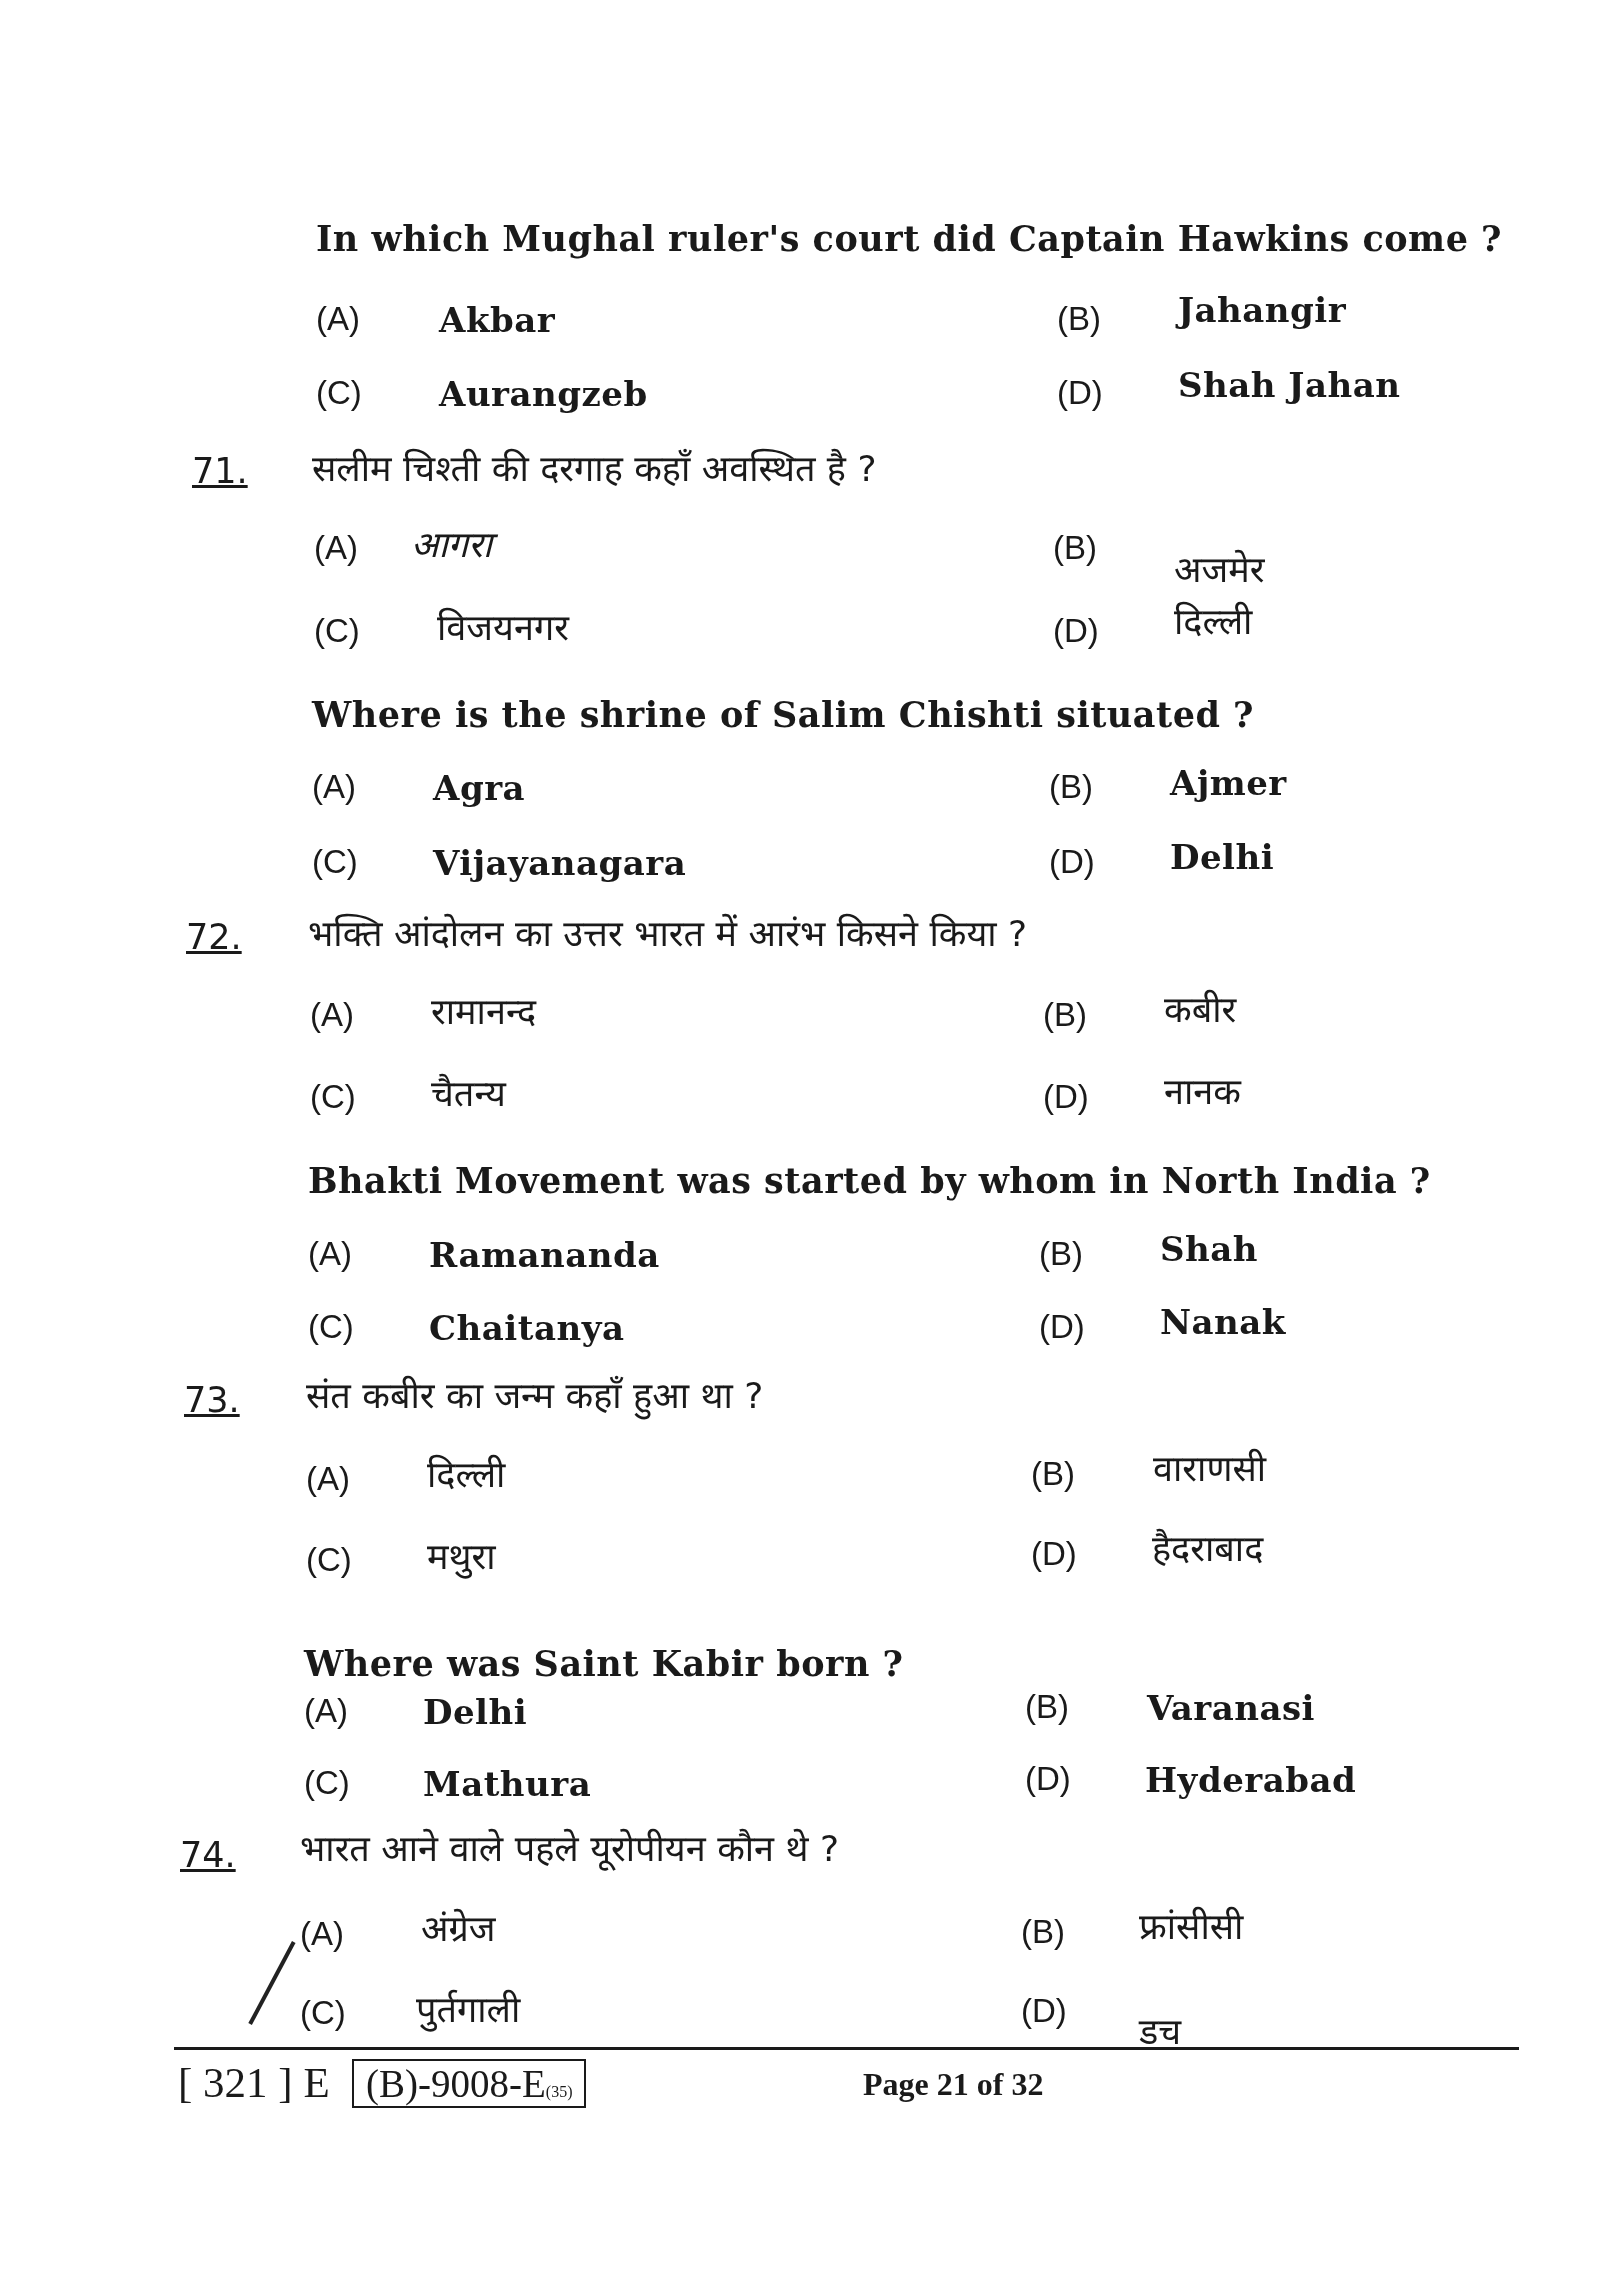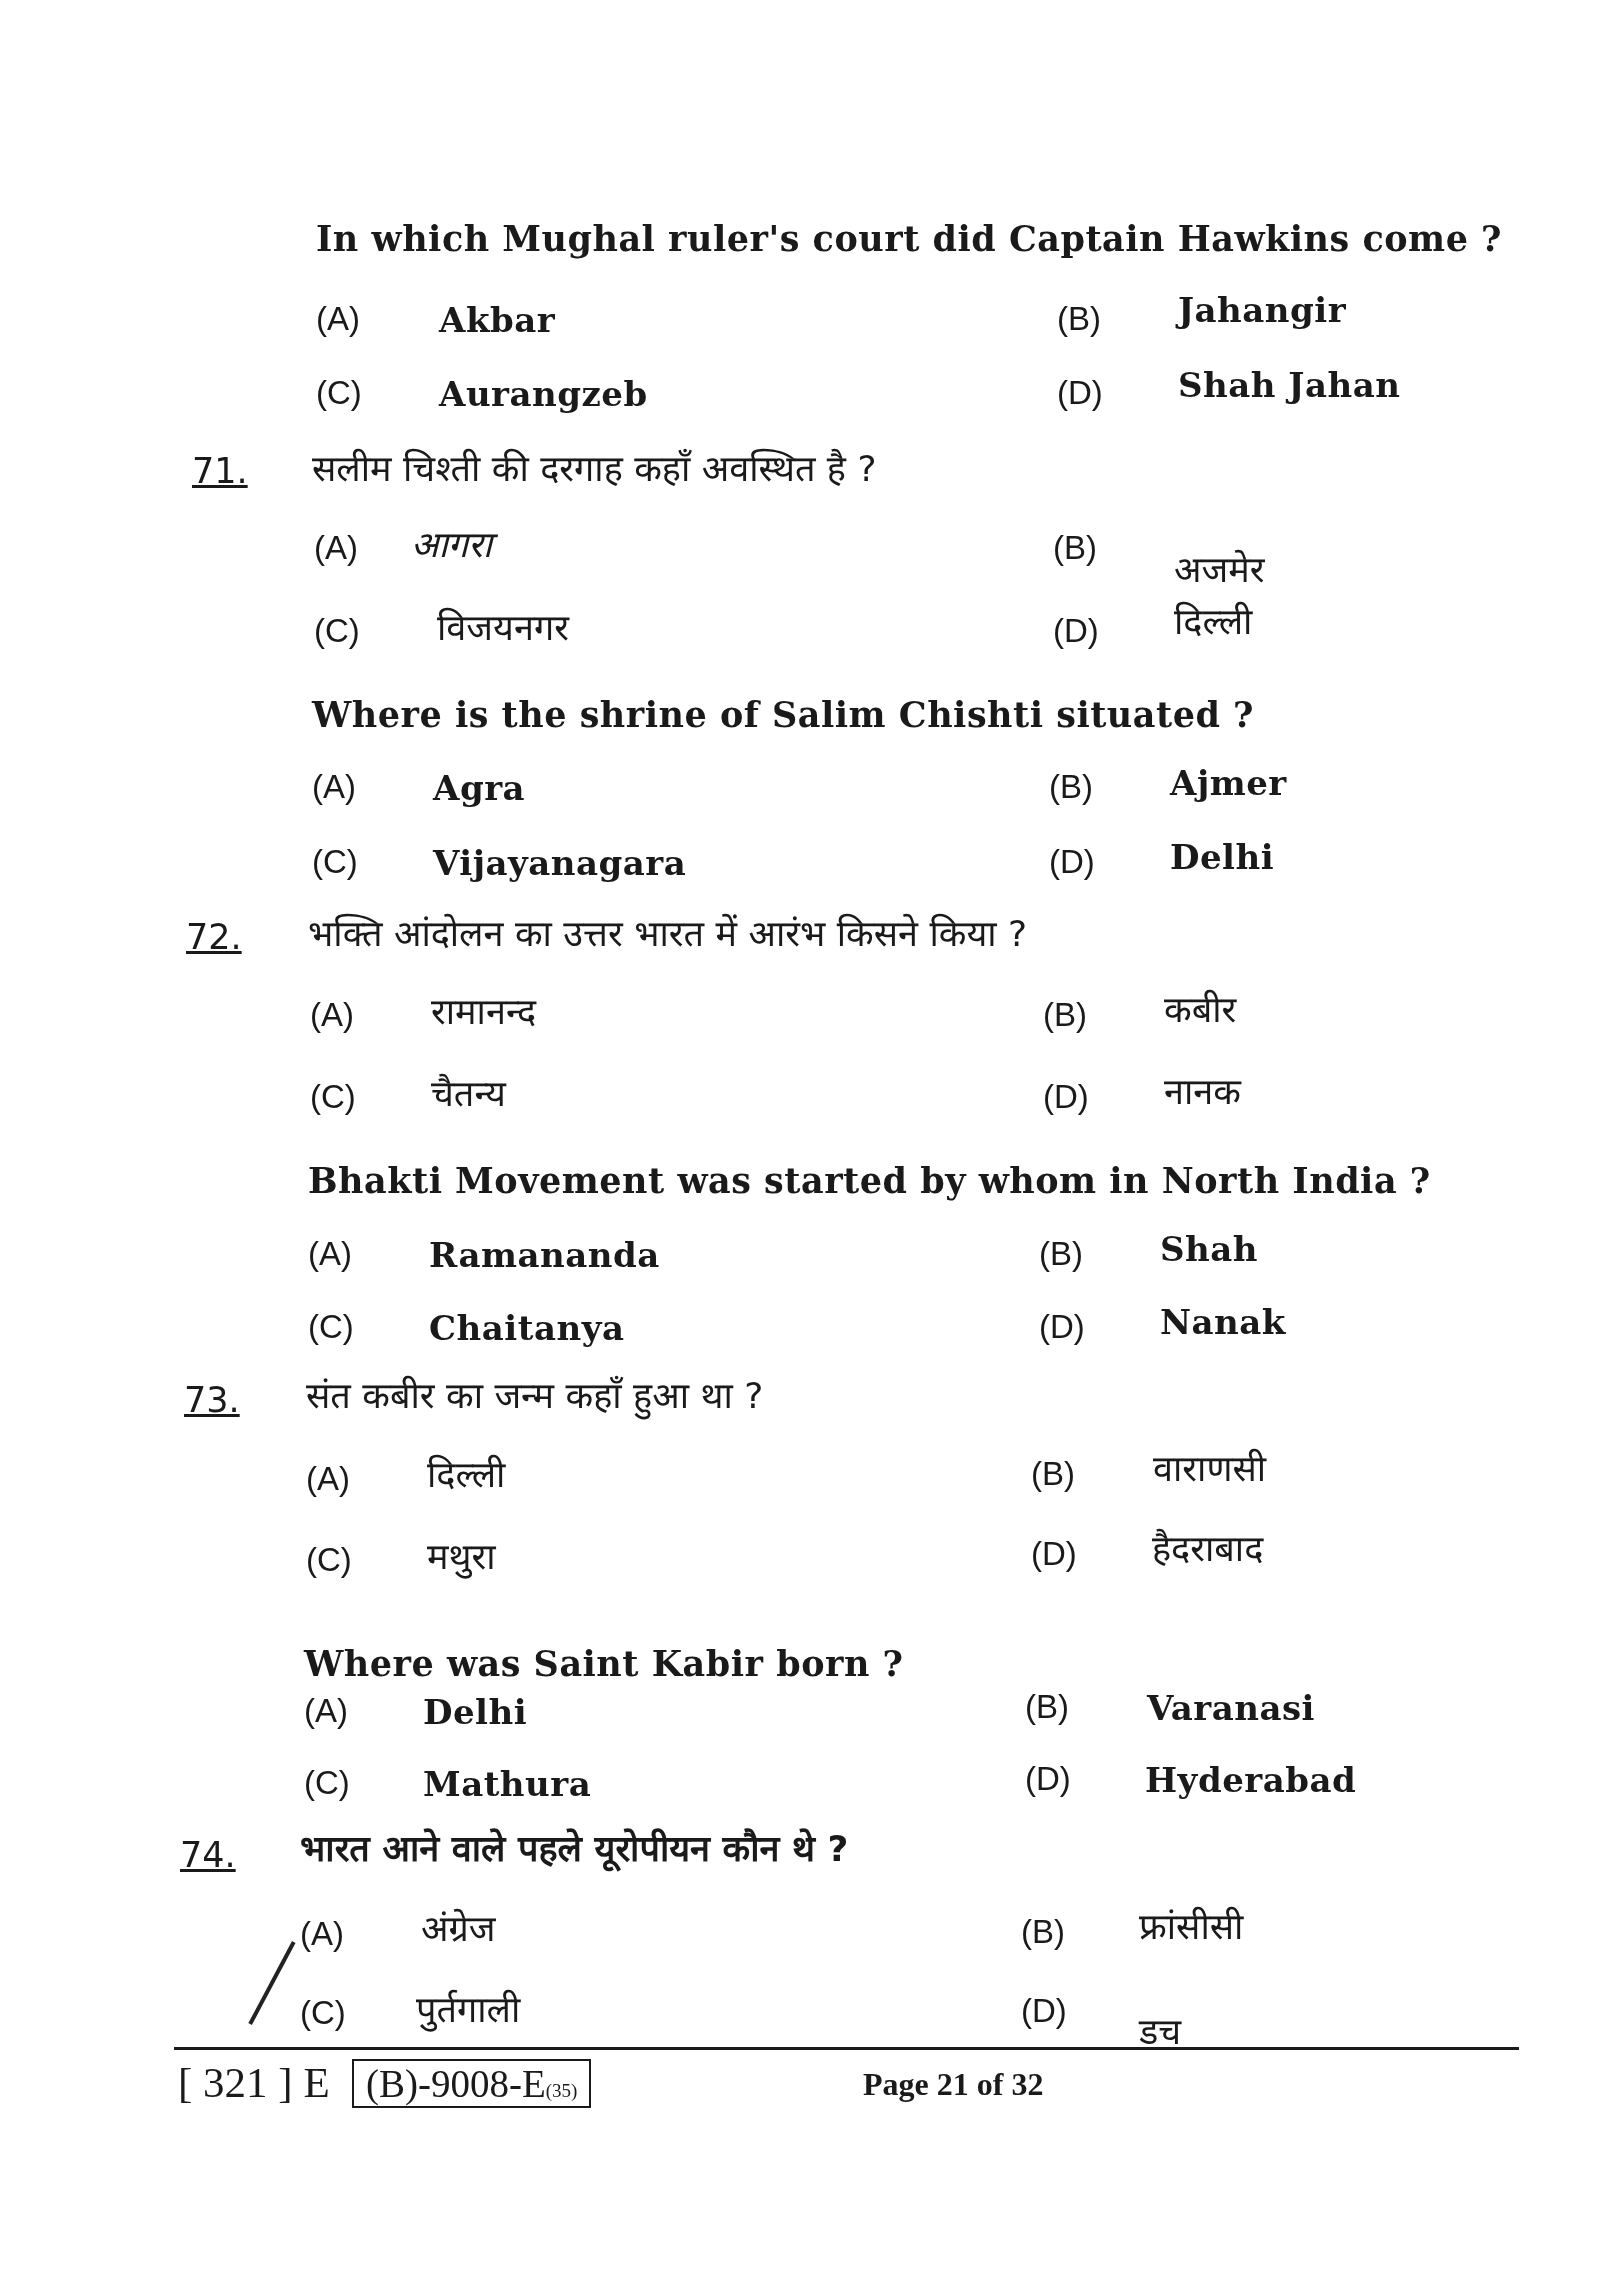--- a/index.html
+++ b/index.html
@@ -8,21 +8,21 @@
   .line { position:absolute; white-space:nowrap; }
   .qtext { font-size:35px; font-weight:bold; letter-spacing:0.5px; }
   .hq { font-size:36px; font-family:"DejaVu Sans", sans-serif; }
   .qnum { font-size:35px; font-family:"DejaVu Sans", sans-serif;text-decoration:underline; }
   .optl { font-family:"Liberation Sans", sans-serif; font-size:33px; }
   .optv { font-size:34px; font-weight:bold; letter-spacing:0.5px; }
   .hv { font-size:36px; font-family:"DejaVu Sans", sans-serif; }
   .rule { position:absolute; left:174px; width:1345px; top:2047px; height:2.9px; background:#1a1a1a; }
   .footer { position:absolute; top:2058px; left:178px; font-family:"Liberation Serif", serif; font-size:43px; }
   .codebox { display:inline-block; border:2.9px solid #1a1a1a; padding:0 11.8px; font-size:39px; margin-left:11.8px; }
-  .codebox small { font-size:19px; }
+  .codebox small { font-size:16px; }
   .pageno { position:absolute; top:2066px; left:863px; font-family:"Liberation Serif", serif; font-weight:bold; font-size:32px; }
   .tick { position:absolute; left:292px; top:1941px; width:3.9px; height:93px; background:#222; transform:rotate(28deg); transform-origin:top left; }
 </style>
 </head>
 <body>
 
 <div class="line qtext" style="left:316px;top:218px;">In which Mughal ruler's court did Captain Hawkins come ?</div>
 <div class="line optl" style="left:316px;top:300px;">(A)</div>
 <div class="line optv" style="left:439px;top:300px;">Akbar</div>
 <div class="line optl" style="left:1057px;top:300px;">(B)</div>
@@ -89,21 +89,21 @@
 <div class="line optl" style="left:304px;top:1692px;">(A)</div>
 <div class="line optv" style="left:423px;top:1692px;">Delhi</div>
 <div class="line optl" style="left:1025px;top:1688px;">(B)</div>
 <div class="line optv" style="left:1147px;top:1688px;">Varanasi</div>
 <div class="line optl" style="left:304px;top:1764px;">(C)</div>
 <div class="line optv" style="left:423px;top:1764px;">Mathura</div>
 <div class="line optl" style="left:1025px;top:1760px;">(D)</div>
 <div class="line optv" style="left:1145px;top:1760px;">Hyderabad</div>
 
 <div class="line qnum" style="left:180px;top:1835px;">74.</div>
-<div class="line hq" style="left:300px;top:1823px;font-weight:bold;">भारत आने वाले पहले यूरोपीयन कौन थे ?</div>
+<div class="line hq" style="left:300px;top:1823px;">भारत आने वाले पहले यूरोपीयन कौन थे ?</div>
 <div class="line optl" style="left:300px;top:1915px;">(A)</div>
 <div class="line hv" style="left:421px;top:1903px;">अंग्रेज</div>
 <div class="line optl" style="left:1021px;top:1913px;">(B)</div>
 <div class="line hv" style="left:1139px;top:1901px;">फ्रांसीसी</div>
 <div class="line optl" style="left:300px;top:1994px;">(C)</div>
 <div class="line hv" style="left:416px;top:1984px;">पुर्तगाली</div>
 <div class="line optl" style="left:1021px;top:1992px;">(D)</div>
 <div class="line hv" style="left:1139px;top:1982px;margin-top:24px;">डच</div>
 <div class="tick"></div>
 

